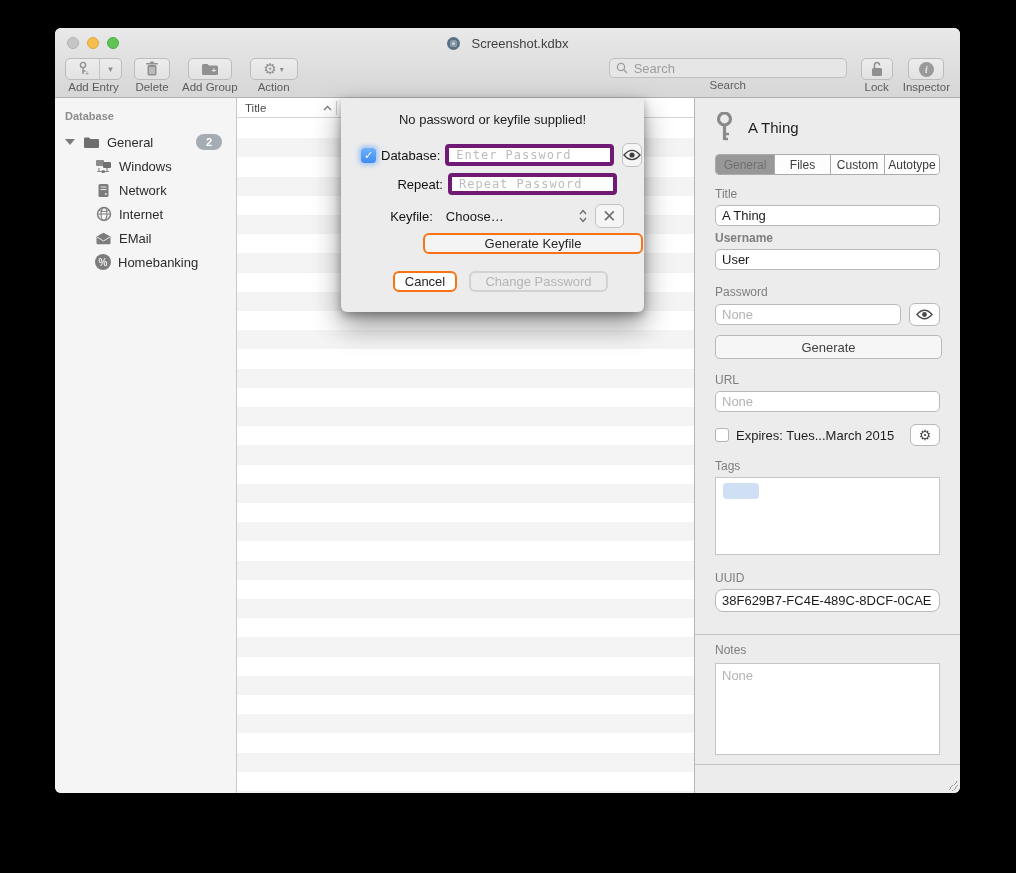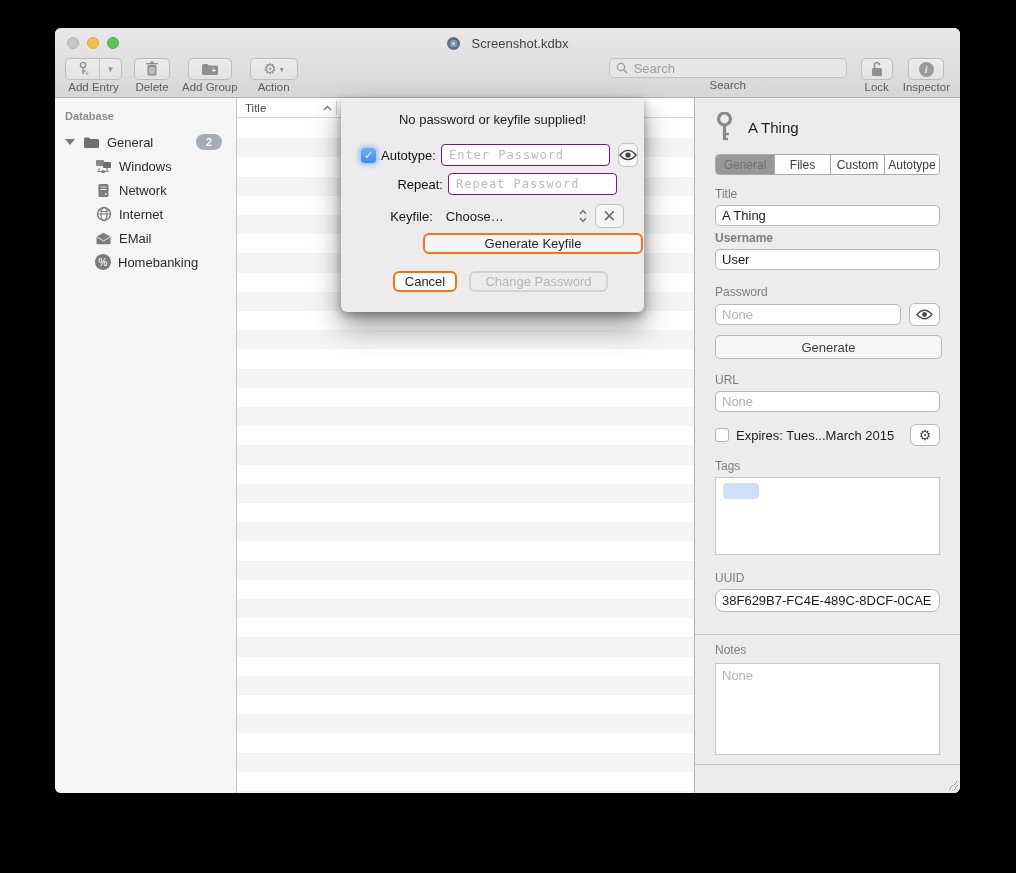--- a/index.html
+++ b/index.html
@@ -95,21 +95,21 @@
   
   .sheet{position:absolute;left:286px;top:70px;width:303px;height:214px;background:#ececec;
          border-radius:0 0 6px 6px;box-shadow:0 14px 28px rgba(0,0,0,.42),0 3px 9px rgba(0,0,0,.3);z-index:5;}
   .sheet-msg{position:absolute;top:14px;left:0;right:0;text-align:center;font-size:13px;color:#1c1c1c;}
   .srow{position:absolute;left:20px;right:20px;display:flex;align-items:center;}
   .srow .lbl{width:87px;text-align:right;font-size:13px;color:#111;display:flex;align-items:center;
              justify-content:flex-end;gap:5px;padding-right:5px;box-sizing:border-box;}
   .cbx-on{width:15px;height:15px;border-radius:3.5px;background:linear-gradient(#6db2f9,#3f8bf4);
           color:#fff;font-size:11px;display:flex;align-items:center;justify-content:center;
           box-shadow:0 0 5px 2px rgba(92,158,248,.55);flex:0 0 auto;}
-  .dlg-input{width:169px;height:22px;border:1px solid #701a75;border-radius:4px;background:#fff;box-sizing:border-box;
+  .dlg-input{width:169px;height:22px;border:4px solid #701a75;border-radius:4px;background:#fff;box-sizing:border-box;
              font-family:"DejaVu Sans Mono",monospace;font-size:12px;letter-spacing:1px;color:#222;padding:0 7px;outline:none;}
   .dlg-input::placeholder{color:#bcbcbc;}
   .sq-btn{width:33px;height:24px;margin-left:8px;border:1px solid #c2c2c2;border-radius:6px;background:#f5f5f5;
           display:flex;align-items:center;justify-content:center;color:#555;box-sizing:border-box;}
   .popup{width:169px;display:flex;align-items:center;justify-content:space-between;font-size:13px;color:#1a1a1a;padding-left:8px;box-sizing:border-box;}
   .btn{border:2px solid #f97316;border-radius:6px;background:#fdfdfd;font-size:13px;color:#262626;
        display:flex;align-items:center;justify-content:center;box-sizing:border-box;}
   .btn-genkey{position:absolute;left:82px;top:135px;width:220px;height:21px;background:#f4f4f4;}
   .sheet-actions{position:absolute;right:36px;top:173px;display:flex;gap:12px;}
   .btn-cancel{width:64px;height:21px;}
@@ -373,21 +373,21 @@
     </div>
 
     <div class="sheet">
       <div class="sheet-msg">No password or keyfile supplied!</div>
 
       <div class="srow" style="top:45px;">
         <span class="lbl">
           <span class="cbx-on">
             <span>✓</span>
           </span>
-          <span>Autotype:</span>
+          <span>Database:</span>
         </span>
         <input class="dlg-input" type="text" placeholder="Enter Password" style="">
         <span class="sq-btn">
           <svg width="18" height="12" viewBox="0 0 18 12">
             <path d="M1 6 Q9 -3.2 17 6 Q9 15.2 1 6 Z" fill="none" stroke="#3f3f3f" stroke-width="1.4"></path>
             <circle cx="9" cy="6" r="2.6" fill="#3f3f3f"></circle>
             </svg>
         </span>
       </div>
 

